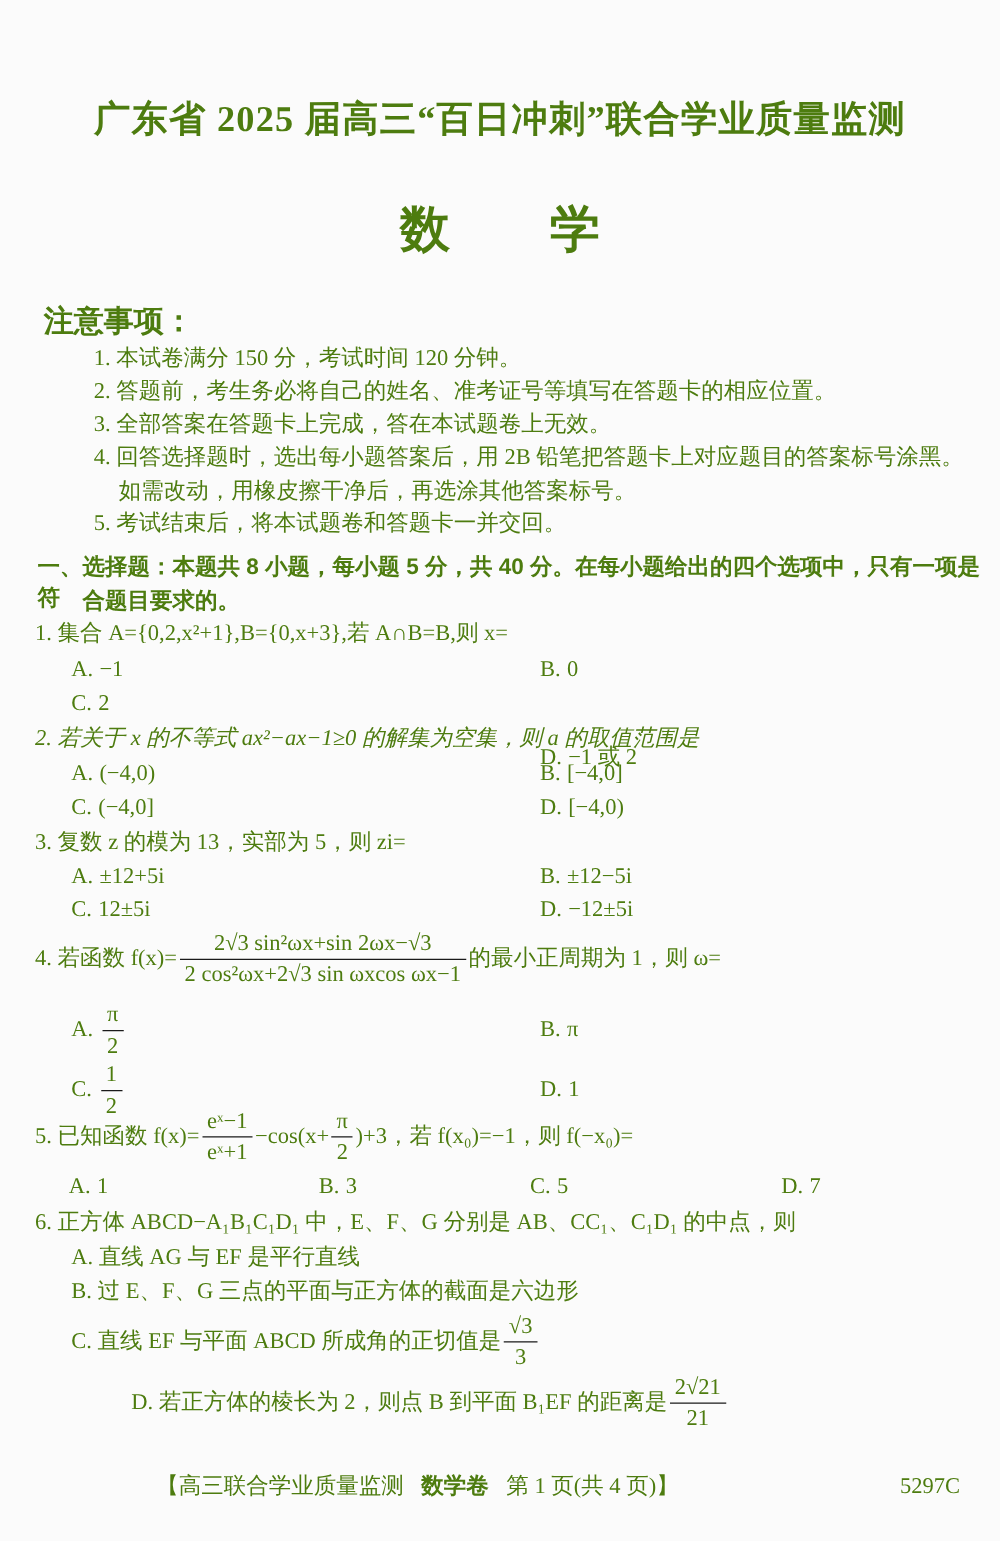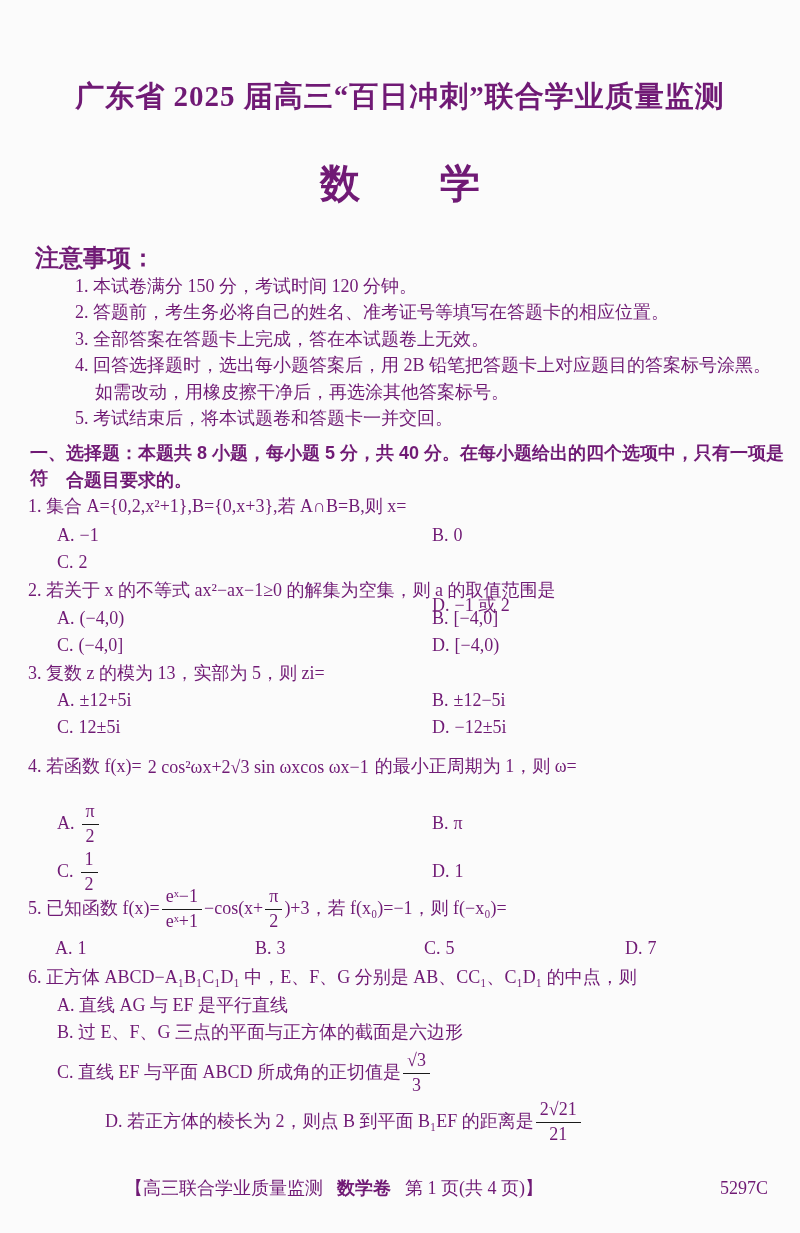--- a/index.html
+++ b/index.html
@@ -1,18 +1,18 @@
 <!DOCTYPE html>
 <html><head>
 <meta charset="utf-8">
 <style>
   html,body { margin:0; padding:0; background:#e9e9e9; }
   .page {
     position:relative; width:800px; height:1233px; margin:0 auto;
-    background:#fbfbfb; color:#701a75; overflow:hidden;
+    background:#fbfbfb; color:#4d7c0f; overflow:hidden;
     font-family:"Liberation Serif", serif; font-size:18px; line-height:1.4;
   }
   .abs { position:absolute; }
   .title {
     top:76px; left:0; width:800px; text-align:center;
     font-size:29px; font-weight:bold; letter-spacing:1px;
   }
   .subject {
     top:156px; left:0; width:800px; display:flex; justify-content:center; gap:80px;
     font-size:40px; font-weight:bold;
@@ -63,35 +63,36 @@
 
   <div class="abs sec-heading" style="left:30px; top:441px;">一、选择题：本题共 8 小题，每小题 5 分，共 40 分。在每小题给出的四个选项中，只有一项是符</div>
   <div class="abs sec-heading" style="left:66px; top:468px;">合题目要求的。</div>
 
   <div class="abs stem" style="top:494px;">1. 集合 A={0,2,x²+1},B={0,x+3},若 A∩B=B,则 x=</div>
   <div class="abs opt" style="left:57px; top:523px;"><span class="opt-label">A.</span><span>−1</span></div>
   <div class="abs opt" style="left:432px; top:523px;"><span class="opt-label">B.</span><span>0</span></div>
   <div class="abs opt" style="left:57px; top:550px;"><span class="opt-label">C.</span><span>2</span></div>
   <div class="abs opt" style="left:432px; top:550px;margin-top:43px;"><span class="opt-label">D.</span><span>−1 或 2</span></div>
 
-  <div class="abs stem" style="top:578px;">2. 若关于 x 的不等式 ax²−ax−1≥0 的解集为空集，则 a 的取值范围是</div>
+  <div class="abs stem" style="top:578px;font-style:italic;">2. 若关于 x 的不等式 ax²−ax−1≥0 的解集为空集，则 a 的取值范围是</div>
   <div class="abs opt" style="left:57px; top:606px;"><span class="opt-label">A.</span><span>(−4,0)</span></div>
   <div class="abs opt" style="left:432px; top:606px;"><span class="opt-label">B.</span><span>[−4,0]</span></div>
   <div class="abs opt" style="left:57px; top:633px;"><span class="opt-label">C.</span><span>(−4,0]</span></div>
   <div class="abs opt" style="left:432px; top:633px;"><span class="opt-label">D.</span><span>[−4,0)</span></div>
 
   <div class="abs stem" style="top:661px;">3. 复数 z 的模为 13，实部为 5，则 zi=</div>
   <div class="abs opt" style="left:57px; top:688px;"><span class="opt-label">A.</span><span>±12+5i</span></div>
   <div class="abs opt" style="left:432px; top:688px;font-family:Liberation Serif, serif;"><span class="opt-label">B.</span><span>±12−5i</span></div>
   <div class="abs opt" style="left:57px; top:715px;"><span class="opt-label">C.</span><span>12±5i</span></div>
   <div class="abs opt" style="left:432px; top:715px;"><span class="opt-label">D.</span><span>−12±5i</span></div>
 
   <div class="abs mathrow" style="left:28px; top:736px; height:62px;">
     <span>4. 若函数 f(x)=</span>
     <span class="frac">
+      <span class="num">2√3 sin²ωx+sin 2ωx−√3</span>
       <span class="den">2 cos²ωx+2√3 sin ωxcos ωx−1</span>
     </span>
     <span>的最小正周期为 1，则 ω=</span>
   </div>
   <div class="abs mathrow" style="left:57px; top:802px; height:44px;">
     <span class="opt-label">A.</span>
     <span class="frac">
       <span class="num">π</span>
       <span class="den">2</span>
     </span>

